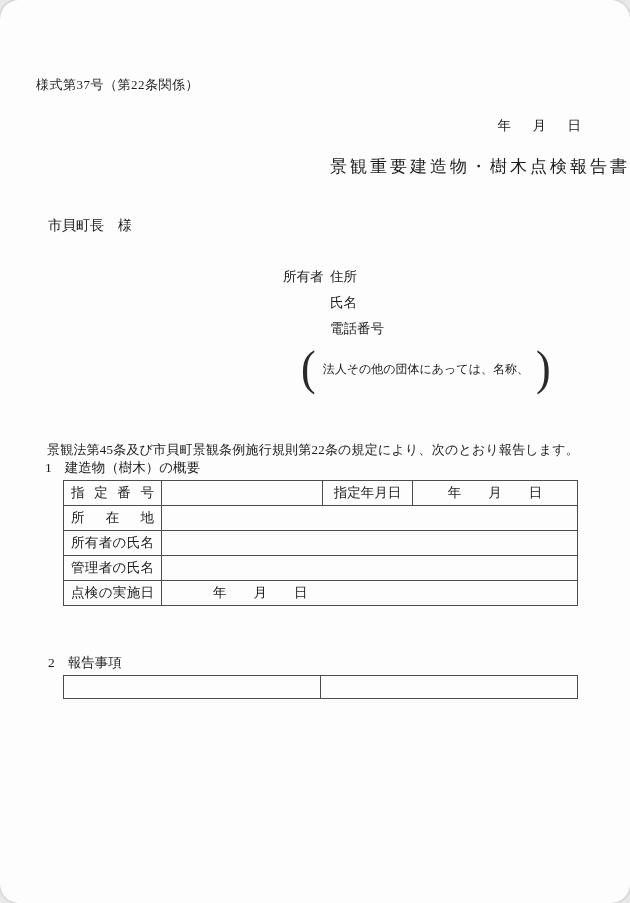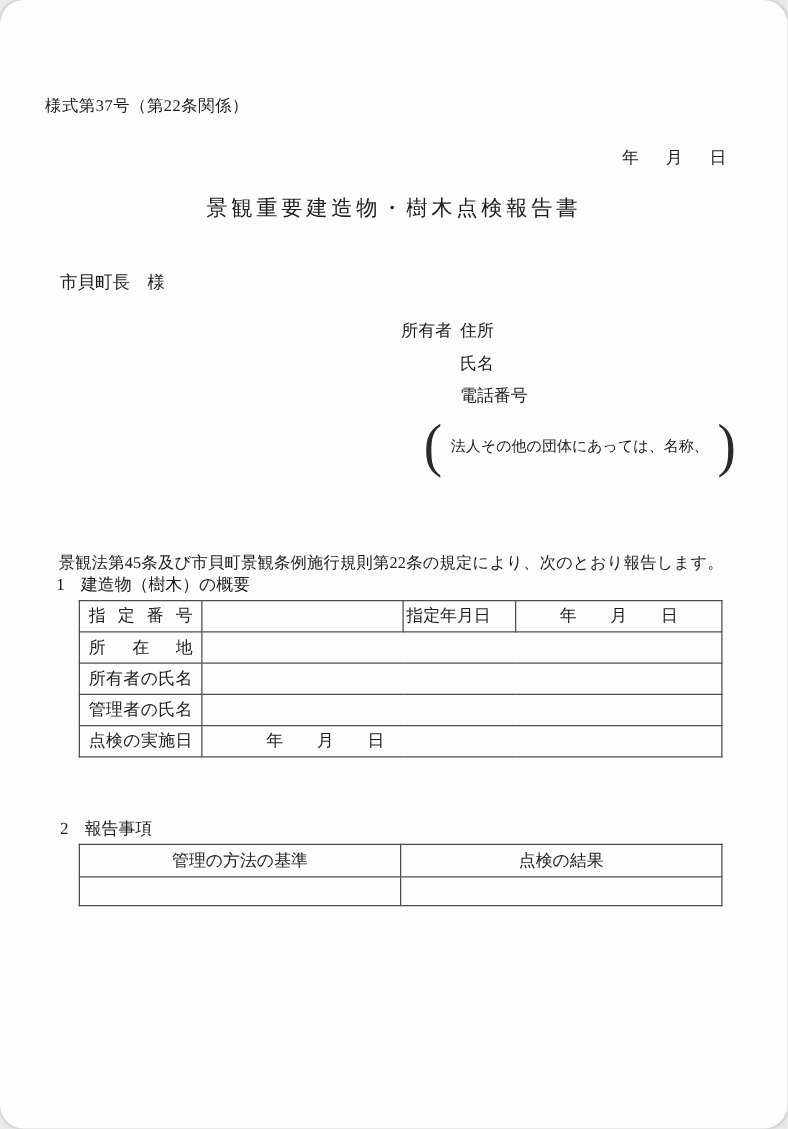--- a/index.html
+++ b/index.html
@@ -25,32 +25,31 @@
     left: 36px; top: 76px;
     font-size: 13px; letter-spacing: .5px;
   }
   .date-top {
     right: 45px; top: 117px;
     font-size: 13.5px; letter-spacing: 4px;
     white-space: pre;
   }
   .doc-title {
     left: 0; top: 155px; width: 100%;
-    text-align: center;
+    text-align: right;
     font-size: 17px; letter-spacing: 3px;
   }
   .addressee {
     left: 48px; top: 217px;
     font-size: 14px;
   }
 
   .owner-block {
-    left: 283px; top: 252px;
+    left: 283px; top: 264px;
     font-size: 13.5px;
-    margin-left: 38px;
   }
   .owner-row { display: flex; }
   .owner-label { width: 47px; line-height: 26px; }
   .owner-fields div { line-height: 26px; }
   .owner-note {
     display: flex;
     align-items: center;
     margin-top: 4px;
     margin-left: 18px;
   }
@@ -95,21 +94,21 @@
     padding: 0 7px;
     overflow: hidden;
     white-space: nowrap;
   }
   .tbl-overview { left: 63px; top: 480px; }
   .tbl-overview td { height: 24px; margin-left: 48px; }
   .cell-label {
     text-align: justify;
     text-align-last: justify;
   }
-  .cell-center { text-align: left; padding: 0 2px; }
+  .cell-center { text-align: center; padding: 0 2px; }
   .cell-date-center { text-align: center; white-space: pre; padding: 0 2px; }
   .cell-date-left { white-space: pre; padding-left: 51px; }
 
   .tbl-report { left: 63px; top: 675px; }
   .tbl-report td.hdr { height: 25px; text-align: center; }
   .tbl-report td.blank { height: 22px; }
 </style>
 </head>
 <body>
 
@@ -186,23 +185,19 @@
     <span>報告事項</span>
   </div>
 
   <table class="abs tbl-report">
     <colgroup>
       <col style="width:257px">
         <col style="width:257px">
     </colgroup>
     <tbody>
       <tr>
-        <td class="hdr">管理の方法の基準</td>
-        <td class="hdr">点検の結果</td>
-      </tr>
-      <tr>
         <td class="blank"></td>
         <td class="blank"></td>
       </tr>
     </tbody>
   </table>
 
 </div>
 
 </body></html>

